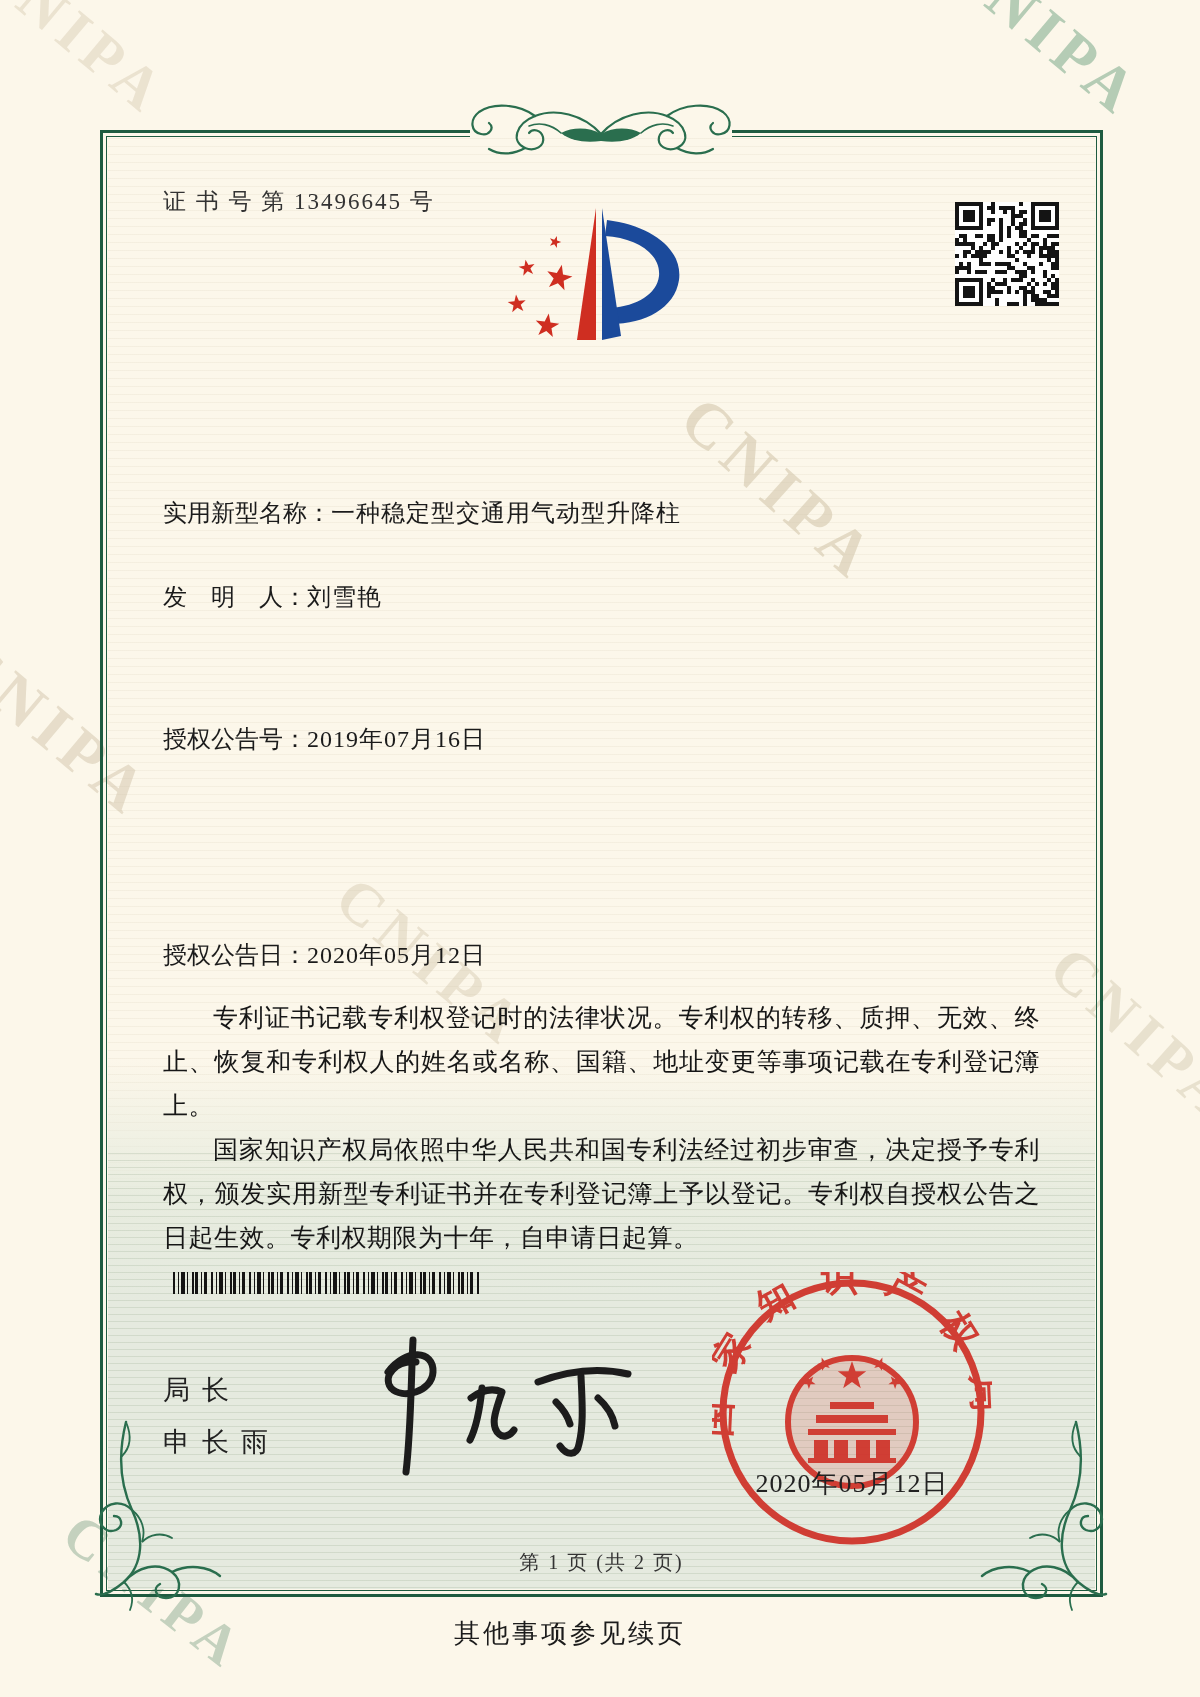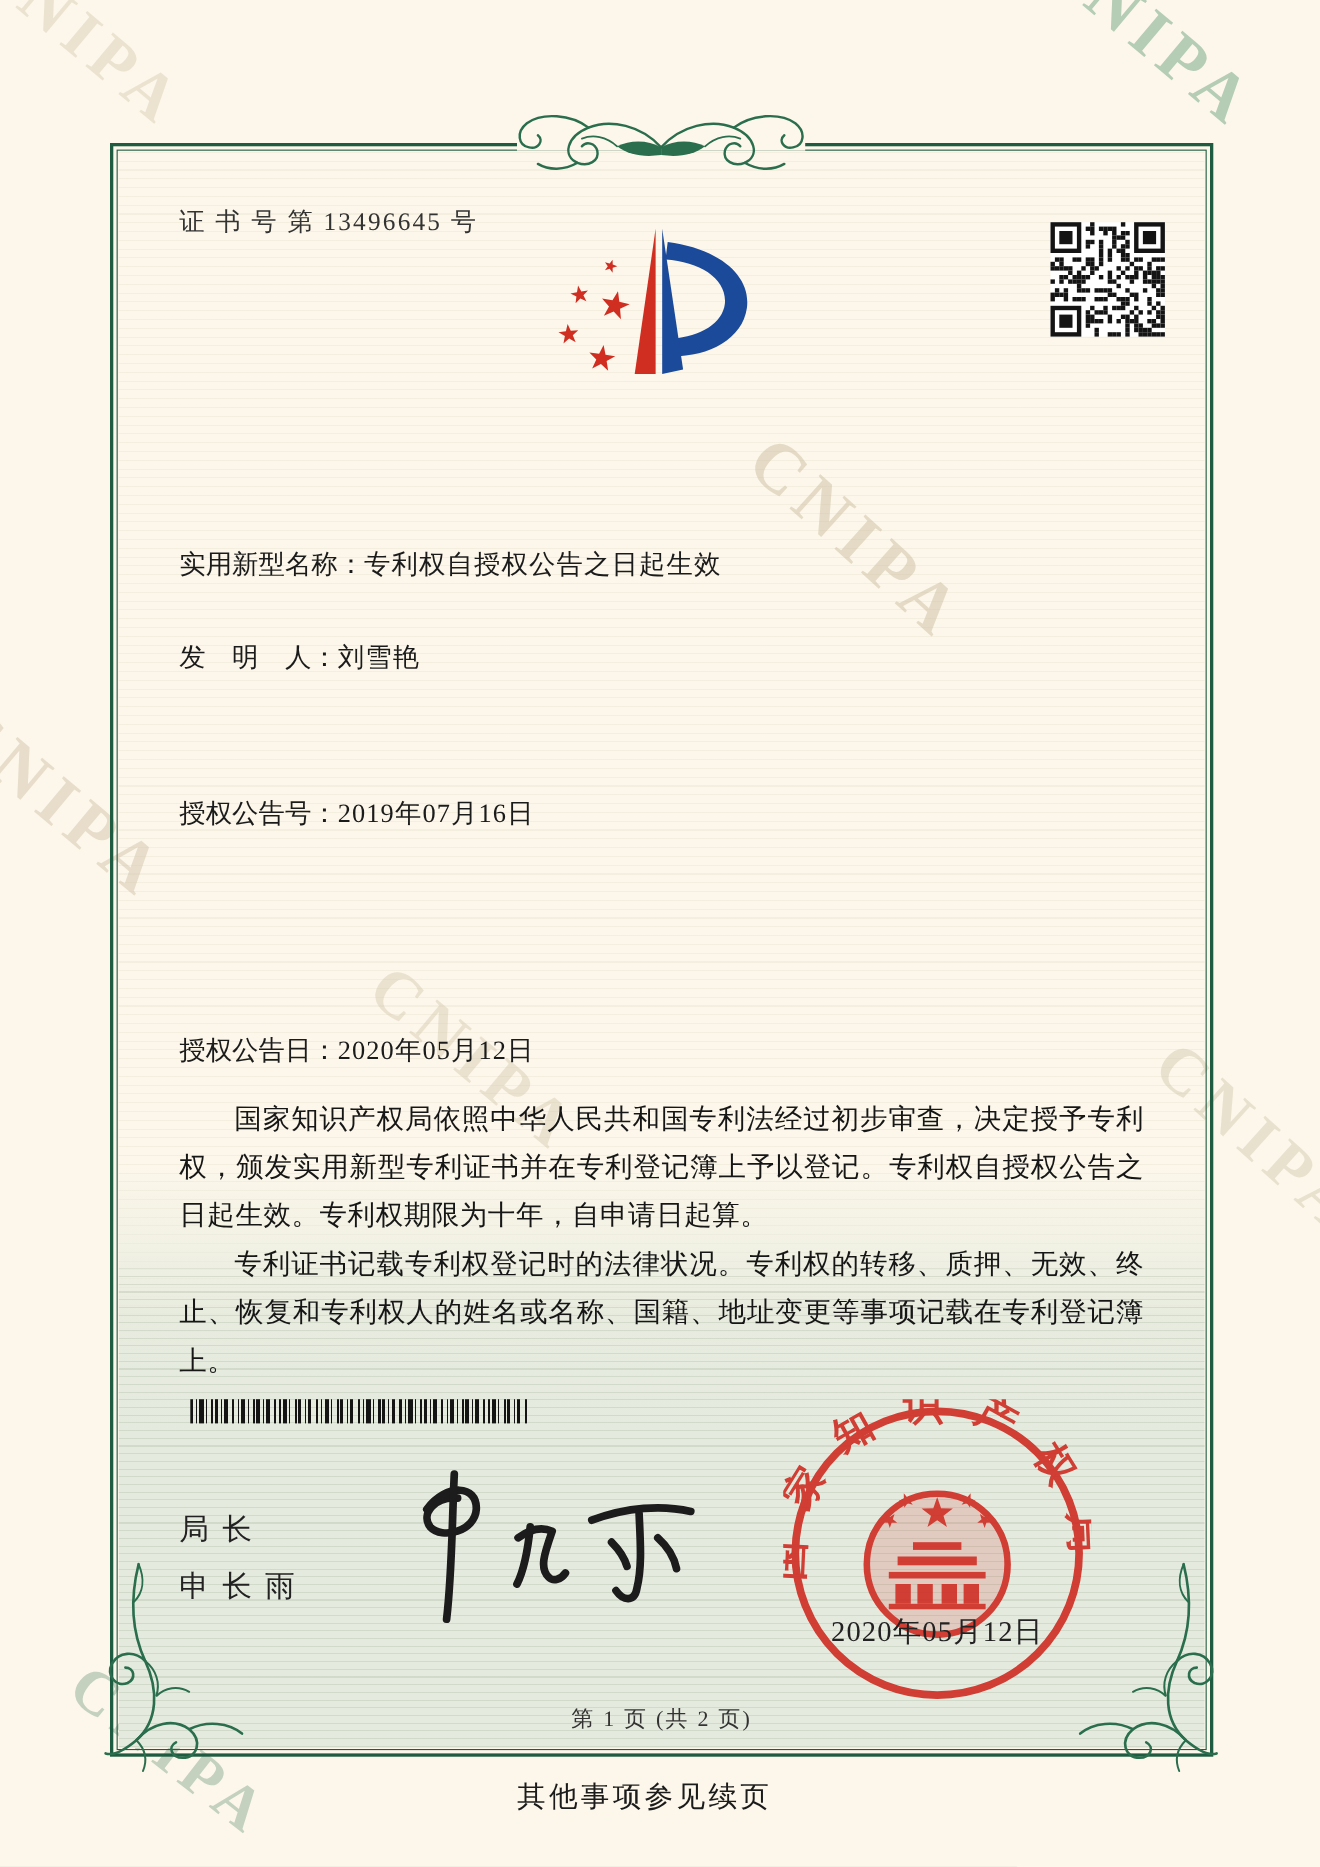--- a/index.html
+++ b/index.html
@@ -65,21 +65,21 @@
      font-size:27px;font-weight:500;letter-spacing:12px;color:#222;}
   .signer-title{top:1372px;}
   .signer-name{top:1424px;}
   .signature{position:absolute;left:330px;top:1330px;width:330px;height:165px;z-index:5;}
   .seal{position:absolute;left:712px;top:1272px;width:280px;height:280px;z-index:4;opacity:.93;}
   .seal-date{position:absolute;left:712px;top:1466px;width:280px;text-align:center;
      font-size:26px;letter-spacing:1px;color:#222;z-index:5;}
   .page-info{position:absolute;left:100px;top:1549px;width:1003px;text-align:center;
      font-size:20px;color:#333;z-index:4;letter-spacing:2px;}
   .cont-note{position:absolute;left:0;top:1616px;width:1140px;text-align:center;
-     font-size:26px;color:#1b1b1b;z-index:4;letter-spacing:3px;padding-left:16px;}
+     font-size:26px;color:#1b1b1b;z-index:4;letter-spacing:3px;}
 </style>
 </head>
 <body>
 
 <div class="page">
 
   <span class="wm wm1">CNIPA</span>
   <span class="wm wm2">CNIPA</span>
   <span class="wm wm3">CNIPA</span>
   <span class="wm wm4">CNIPA</span>
@@ -377,35 +377,35 @@
       <i style="left:80px;top:100px"></i>
       <i style="left:84px;top:100px"></i>
       <i style="left:88px;top:100px"></i>
       <i style="left:92px;top:100px"></i>
       <i style="left:96px;top:100px"></i>
       <i style="left:100px;top:100px"></i>
     </div>
 
 
   <div class="frow r1">
-    <span class="flabel">实用新型名称：</span><span class="fvalue">专利权自授权公告之日起生效</span>
+    <span class="flabel">实用新型名称：</span><span class="fvalue">一种稳定型交通用气动型升降柱</span>
   </div>
   <div class="frow r2">
     <span class="flabel">发　明　人：</span><span class="fvalue">刘雪艳</span>
   </div>
   <div class="frow r4">
     <span class="flabel">授权公告号：</span><span class="fvalue">2019年07月16日</span>
   </div>
   <div class="frow r7">
     <span><span class="flabel">授权公告日：</span><span class="fvalue">2020年05月12日</span></span>
   </div>
 
   <div class="body-text">
+    <p>专利证书记载专利权登记时的法律状况。专利权的转移、质押、无效、终止、恢复和专利权人的姓名或名称、国籍、地址变更等事项记载在专利登记簿上。</p>
     <p>国家知识产权局依照中华人民共和国专利法经过初步审查，决定授予专利权，颁发实用新型专利证书并在专利登记簿上予以登记。专利权自授权公告之日起生效。专利权期限为十年，自申请日起算。</p>
-    <p>专利证书记载专利权登记时的法律状况。专利权的转移、质押、无效、终止、恢复和专利权人的姓名或名称、国籍、地址变更等事项记载在专利登记簿上。</p>
   </div>
 
   <div class="barcode"></div>
 
   <div class="signer signer-title">局长</div>
   <div class="signer signer-name">申长雨</div>
 
   <svg class="signature" viewBox="0 0 330 165">
     <g fill="none" stroke="#1c1c1c" stroke-width="7" stroke-linecap="round" stroke-linejoin="round">
       <path d="M58,42 C76,18 104,20 103,42 C102,62 72,70 61,58 C52,46 66,30 86,32"></path>

